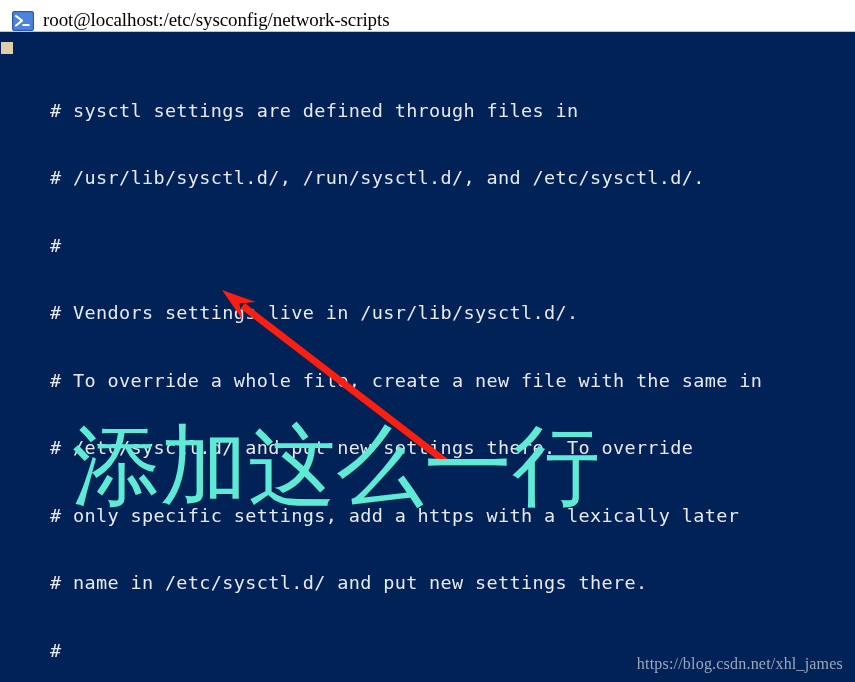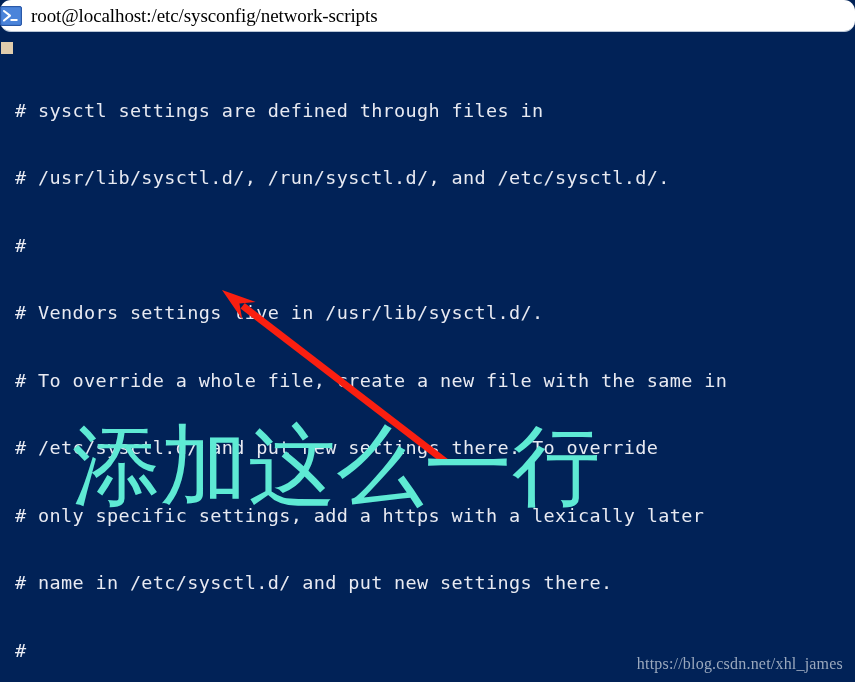--- a/index.html
+++ b/index.html
@@ -19,24 +19,23 @@
 
   
   #titlebar {
     position: absolute;
     left: 0; top: 0;
     width: 855px;
     height: 32px;
     background: #ffffff;
     border-bottom: 1px solid #b9c6d6;
     display: flex;
-    align-items: center;
+    align-items: flex-end;
     box-sizing: border-box;
-    padding-left: 0;
-    border-radius: 11px;
+    padding-left: 12px;
   }
   #title-icon {
     width: 22px;
     height: 20px;
     flex: 0 0 auto;
     margin-right: 9px;
     position: relative;
   }
   #title-text {
     font-family: "Liberation Serif", serif;
@@ -64,20 +63,21 @@
     font-size: 18.5px;
     line-height: 22.5px;
     color: #e8eaf2;
     white-space: pre;
     letter-spacing: 0.35px;
   }
   .term-line {
     height: 22.5px;
     padding-left: 15px;
     white-space: pre;
+    margin-left: 35px;
   }
 
   
   #cursor-block {
     position: absolute;
     left: 1px;
     top: 10px;
     width: 12px;
     height: 12px;
     background: #f3dcb4;

